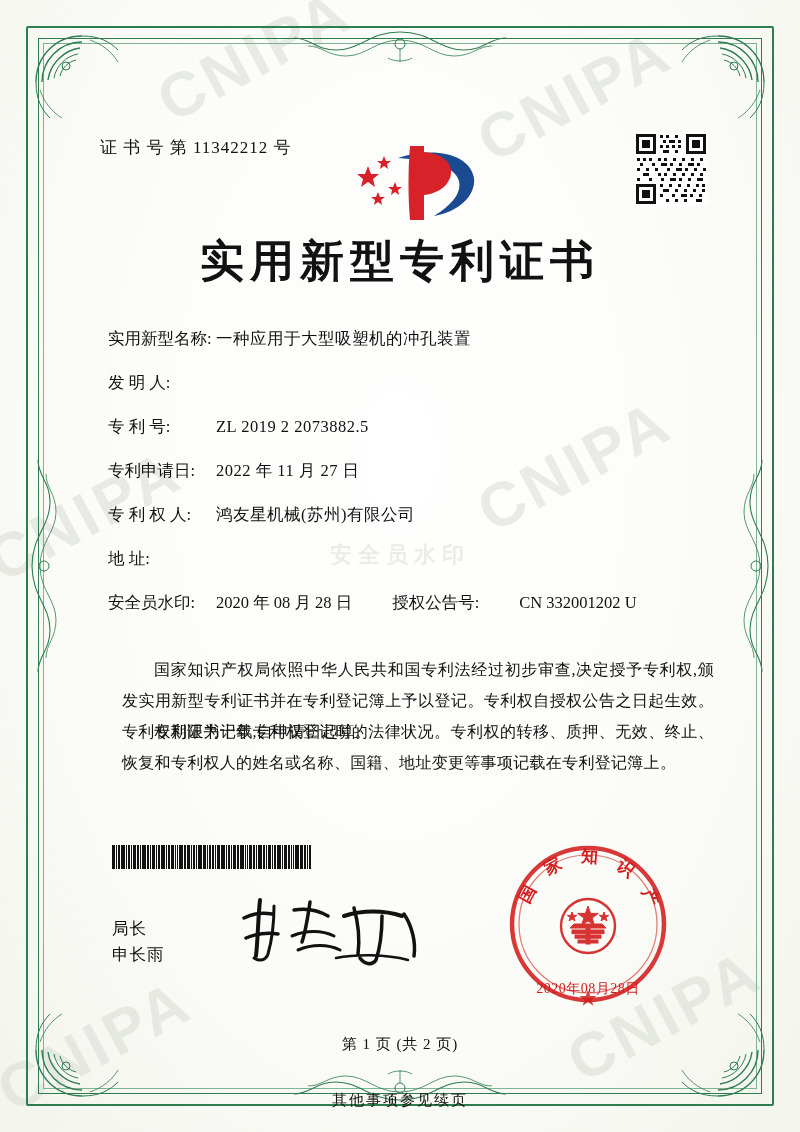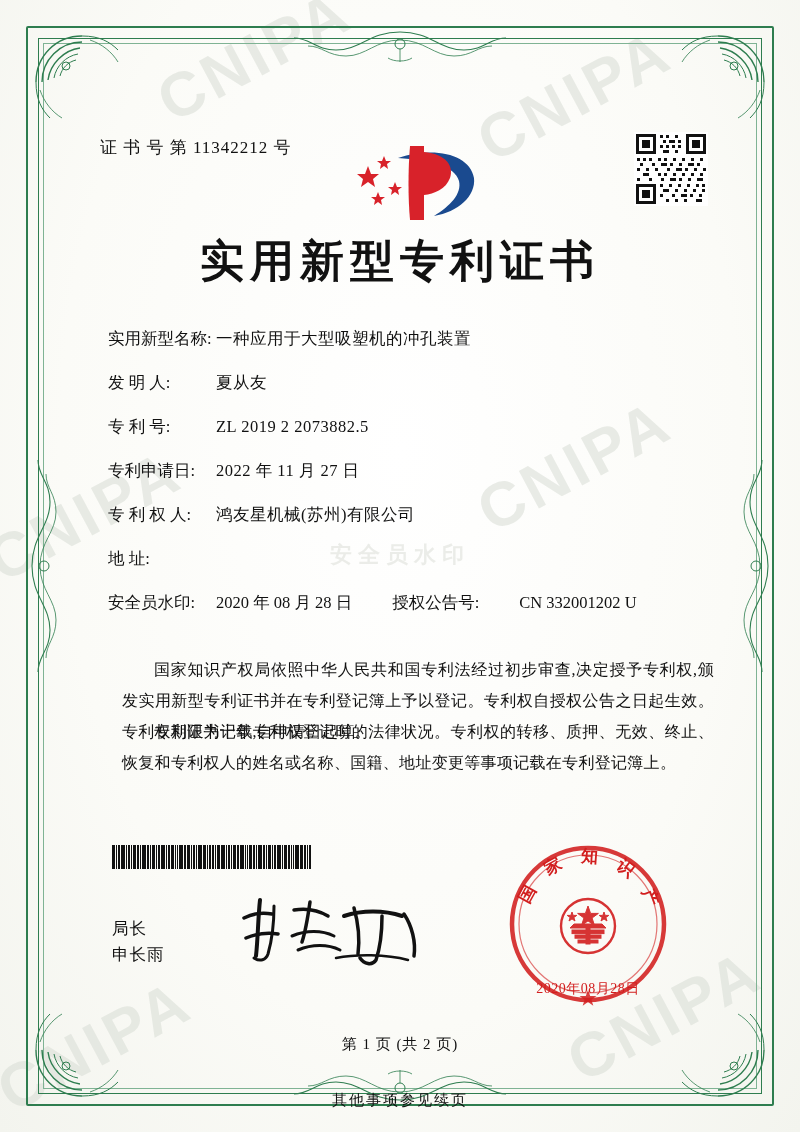--- a/index.html
+++ b/index.html
@@ -519,21 +519,20 @@
 
   <div class="fields">
 
     <div class="row">
       <div class="lbl">实用新型名称:</div>
       <div class="val">一种应用于大型吸塑机的冲孔装置</div>
     </div>
 
     <div class="row">
       <div class="lbl">发 明 人:</div>
-      <div class="val">夏从友</div>
     </div>
 
     <div class="row">
       <div class="lbl">专 利 号:</div>
       <div class="val">ZL 2019 2 2073882.5</div>
     </div>
 
     <div class="row">
       <div class="lbl">专利申请日:</div>
       <div class="val">2022 年 11 月 27 日</div>

